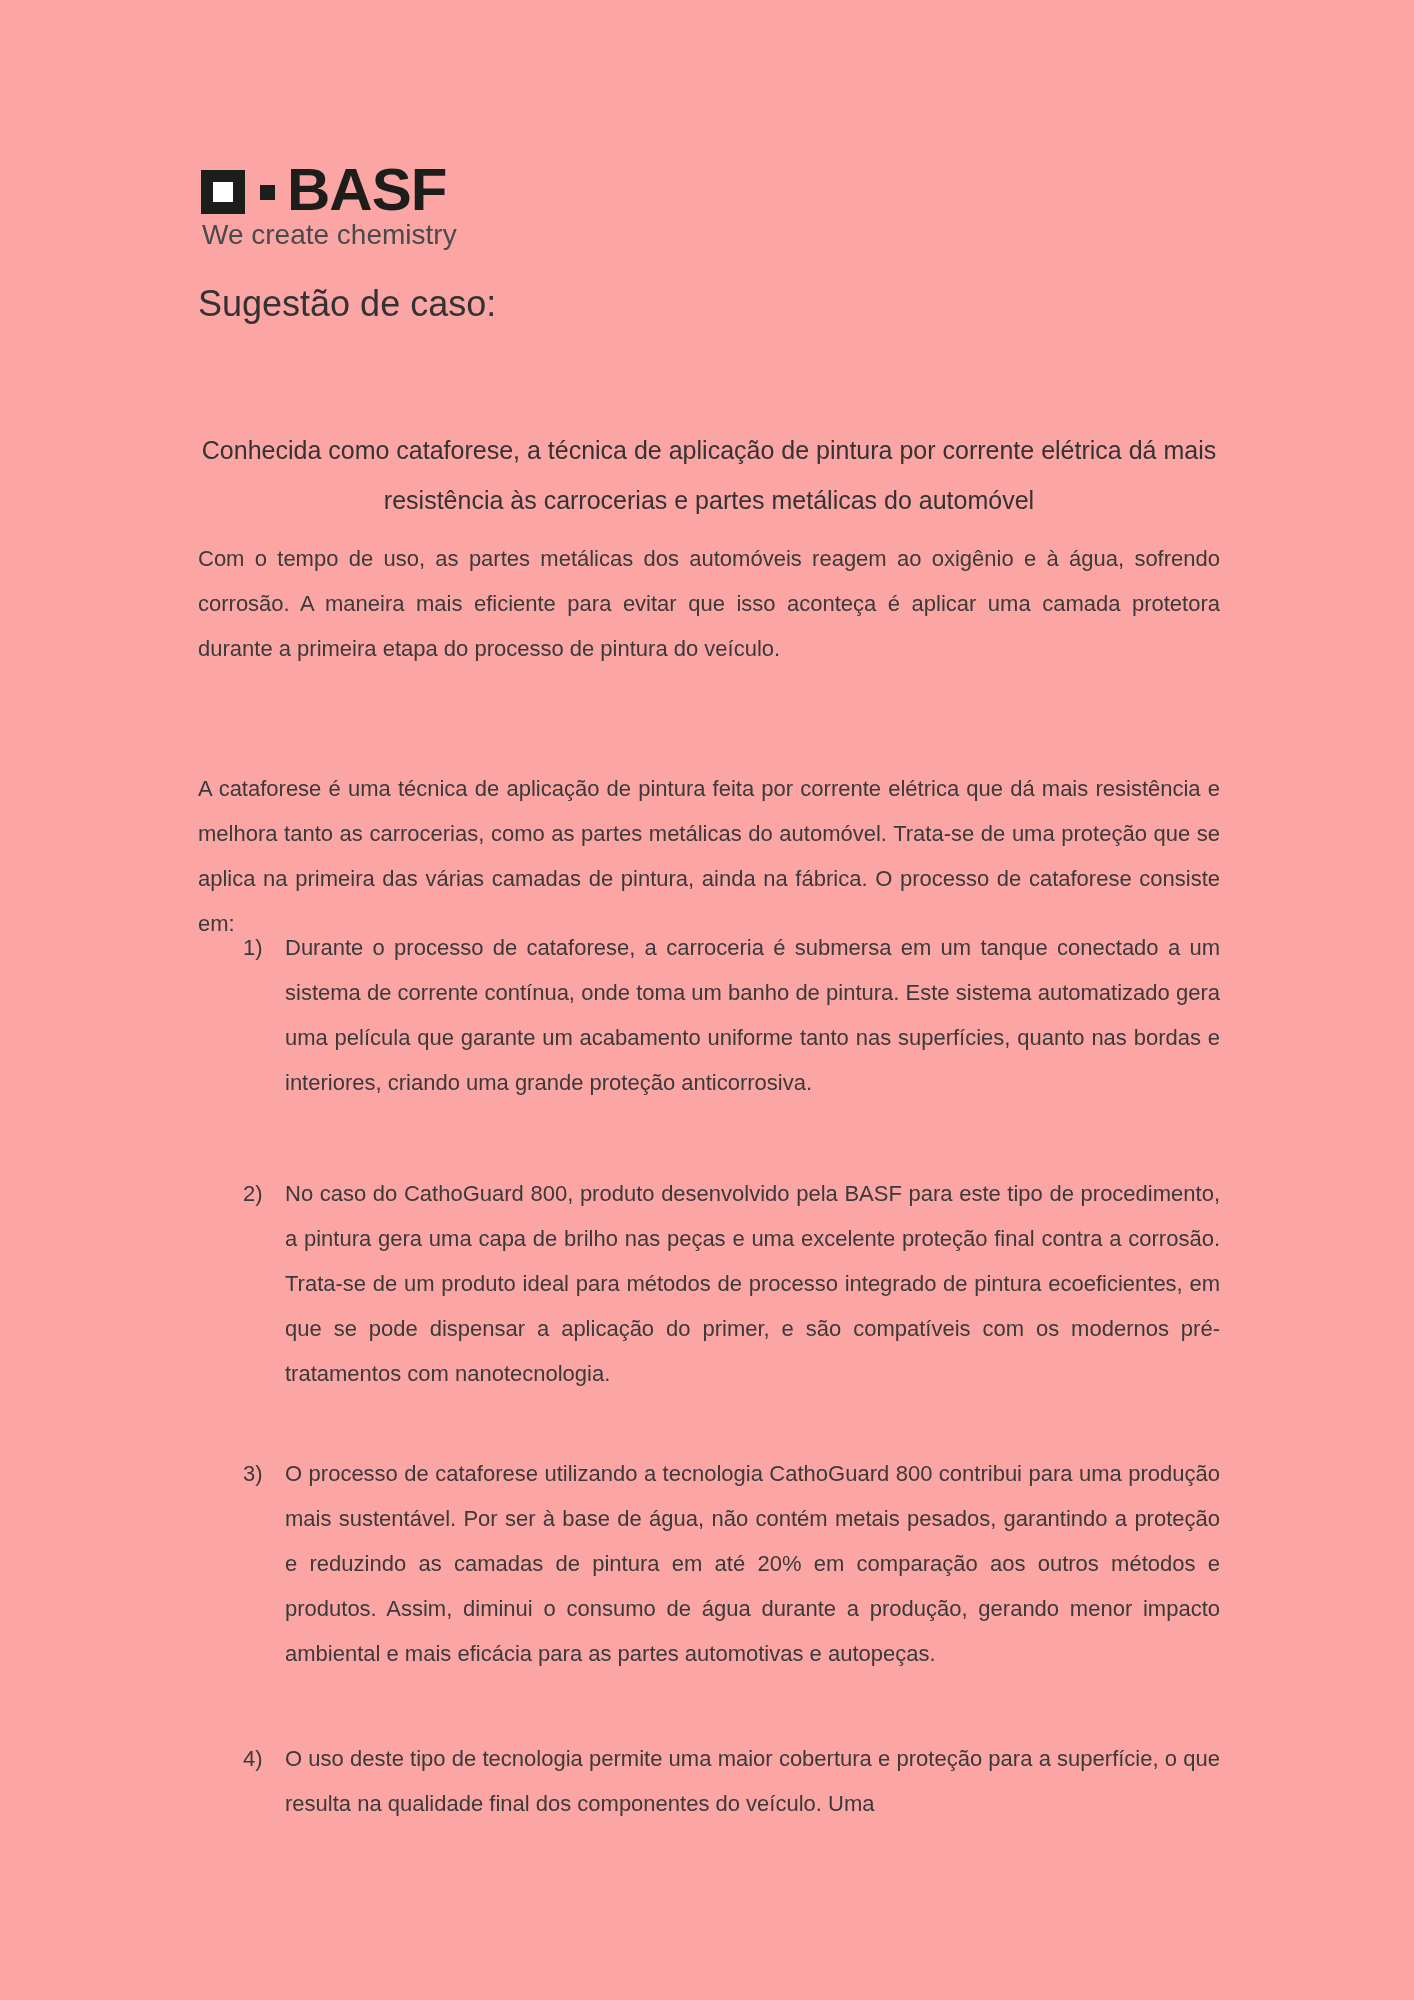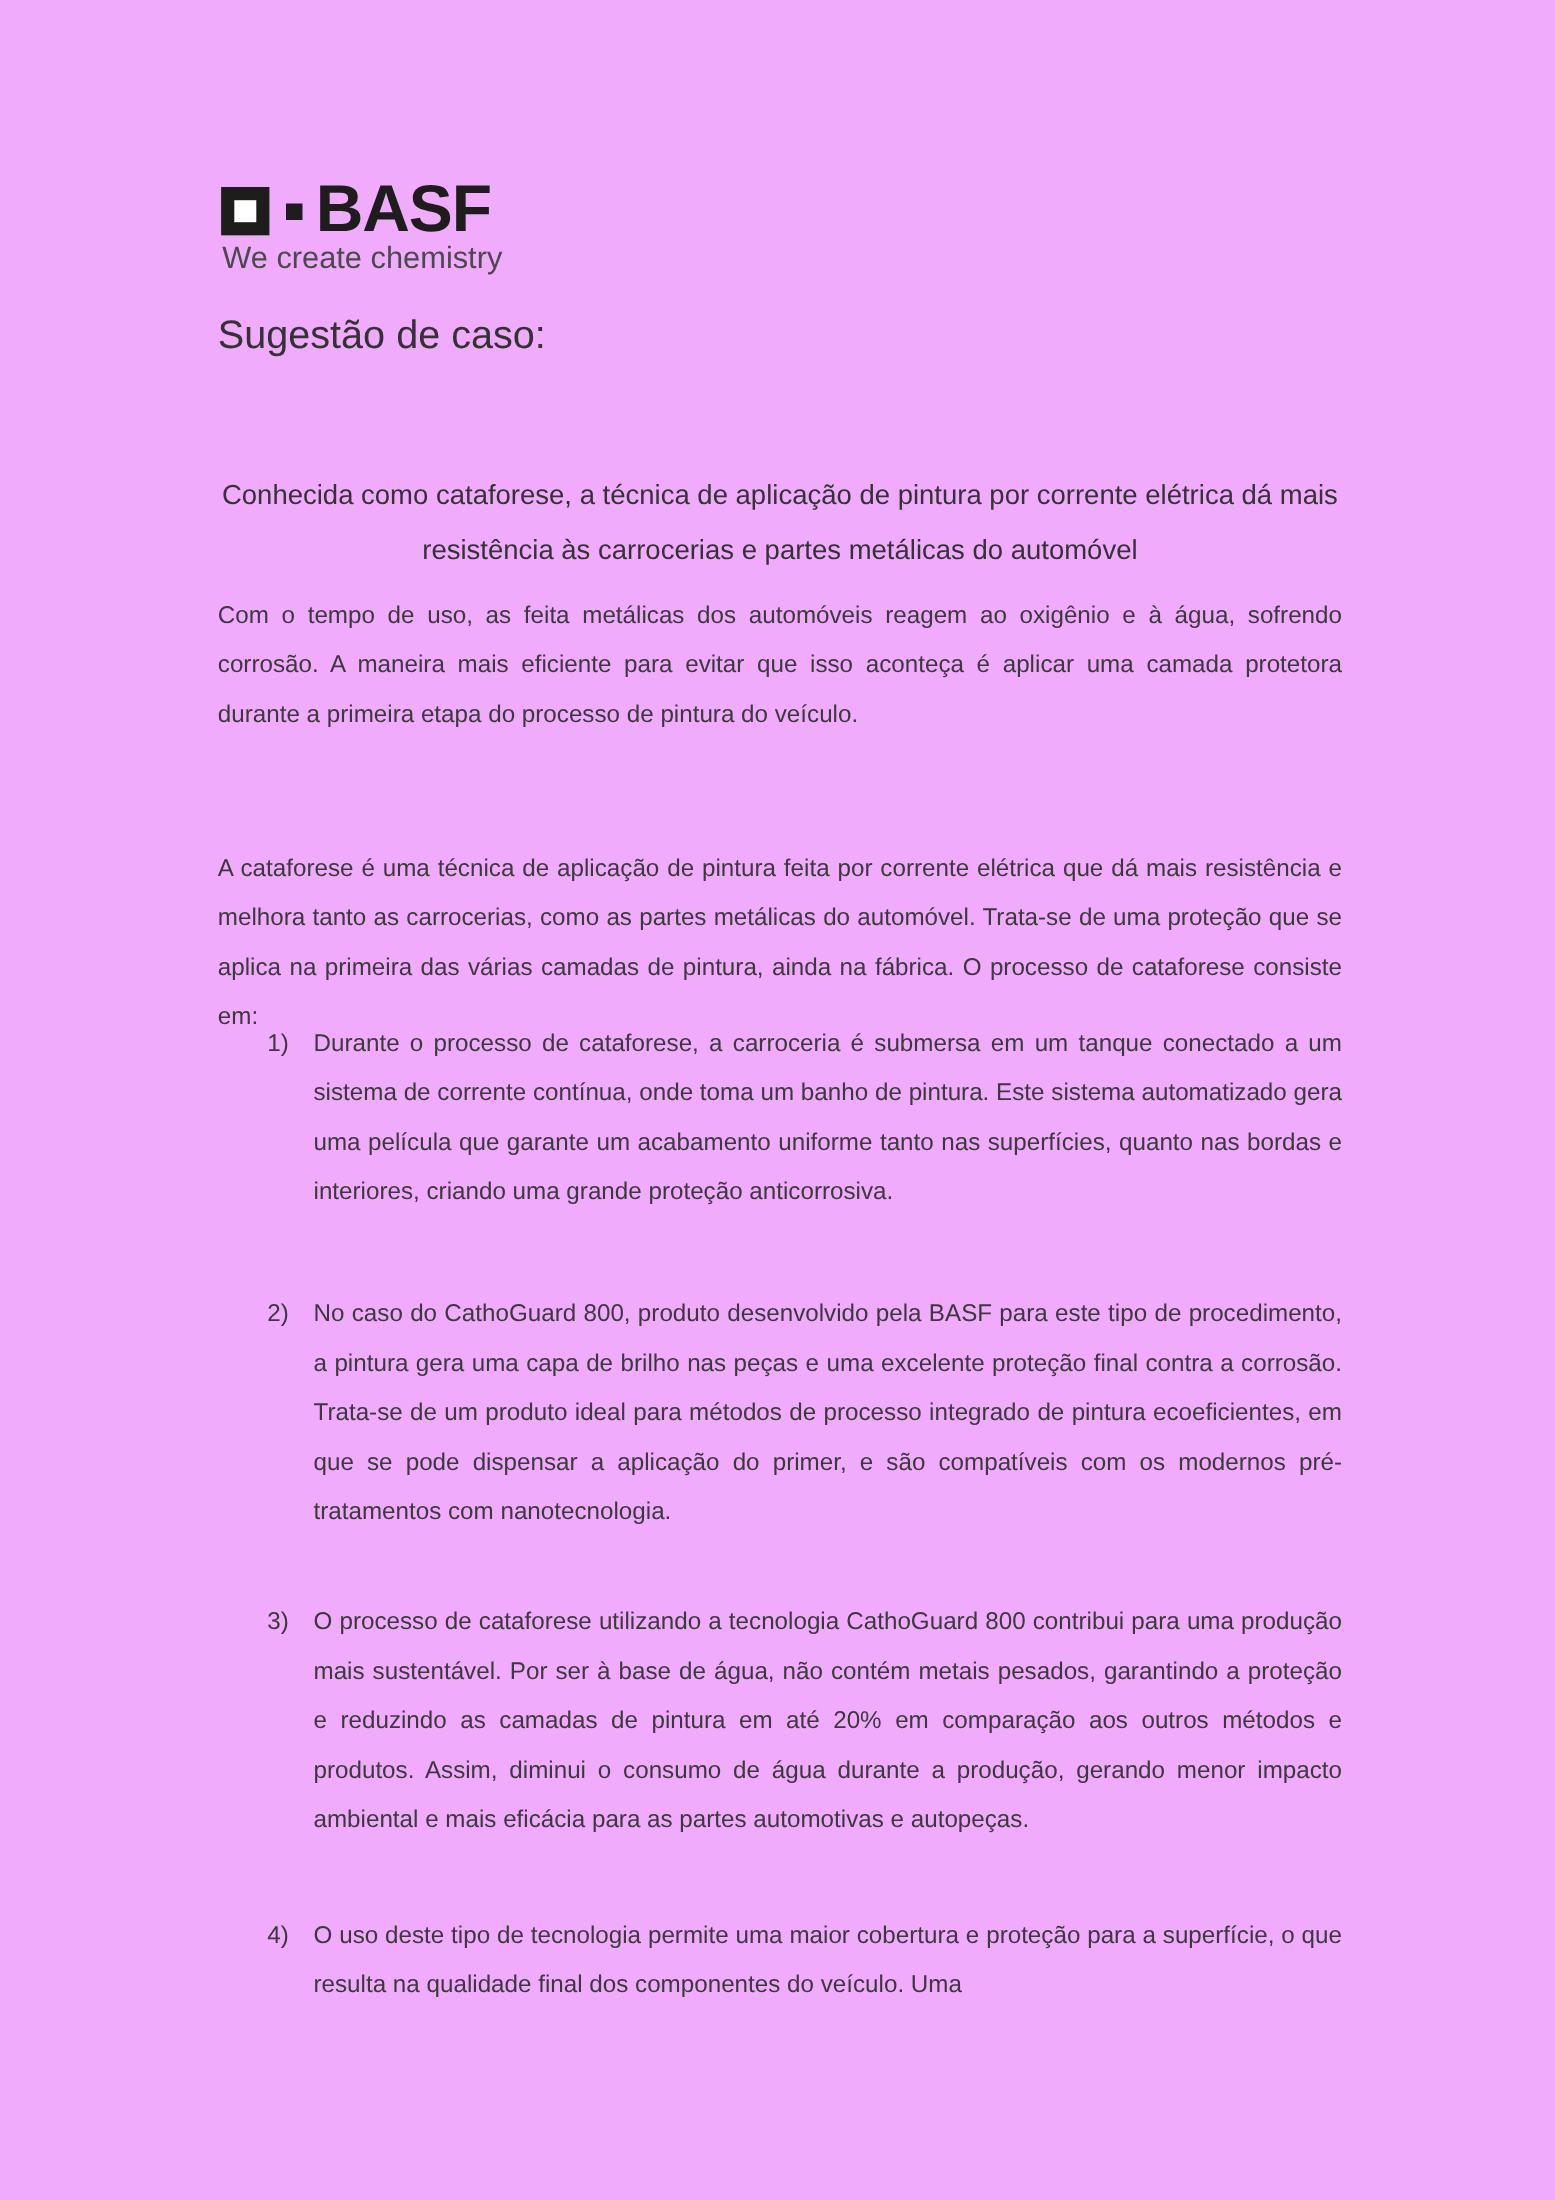--- a/index.html
+++ b/index.html
@@ -4,21 +4,21 @@
 <style>
   html, body {
     margin: 0;
     padding: 0;
     background: #ffffff;
   }
   .page {
     position: relative;
     width: 1414px;
     height: 2000px;
-    background: #f0abfc;
+    background: #fca5a5;
     overflow: hidden;
     font-family: "Liberation Sans", "DejaVu Sans", sans-serif;
     color: #3a3a3a;
   }
 
   
   .logo-mark-outer {
     position: absolute;
     left: 201px;
     top: 170px;
@@ -135,21 +135,21 @@
 <div class="page">
 
   <div class="logo-mark-outer"></div>
   <div class="logo-mark-small"></div>
   <div class="logo-word">BASF</div>
   <div class="tagline">We create chemistry</div>
 
   <div class="kicker">Sugestão de caso:</div>
   <div class="subtitle">Conhecida como cataforese, a técnica de aplicação de pintura por corrente elétrica dá mais resistência às carrocerias e partes metálicas do automóvel</div>
 
-  <div class="para p1">Com o tempo de uso, as feita metálicas dos automóveis reagem ao oxigênio e à água, sofrendo corrosão. A maneira mais eficiente para evitar que isso aconteça é aplicar uma camada protetora durante a primeira etapa do processo de pintura do veículo.</div>
+  <div class="para p1">Com o tempo de uso, as partes metálicas dos automóveis reagem ao oxigênio e à água, sofrendo corrosão. A maneira mais eficiente para evitar que isso aconteça é aplicar uma camada protetora durante a primeira etapa do processo de pintura do veículo.</div>
   <div class="para p2">A cataforese é uma técnica de aplicação de pintura feita por corrente elétrica que dá mais resistência e melhora tanto as carrocerias, como as partes metálicas do automóvel. Trata-se de uma proteção que se aplica na primeira das várias camadas de pintura, ainda na fábrica. O processo de cataforese consiste em:</div>
 
   <div class="list-item li-1">
     <div class="li-num">1)</div>
     <div class="li-text">Durante o processo de cataforese, a carroceria é submersa em um tanque conectado a um sistema de corrente contínua, onde toma um banho de pintura. Este sistema automatizado gera uma película que garante um acabamento uniforme tanto nas superfícies, quanto nas bordas e interiores, criando uma grande proteção anticorrosiva.</div>
   </div>
   <div class="list-item li-2">
     <div class="li-num">2)</div>
     <div class="li-text">No caso do CathoGuard 800, produto desenvolvido pela BASF para este tipo de procedimento, a pintura gera uma capa de brilho nas peças e uma excelente proteção final contra a corrosão. Trata-se de um produto ideal para métodos de processo integrado de pintura ecoeficientes, em que se pode dispensar a aplicação do primer, e são compatíveis com os modernos pré-tratamentos com nanotecnologia.</div>
   </div>

